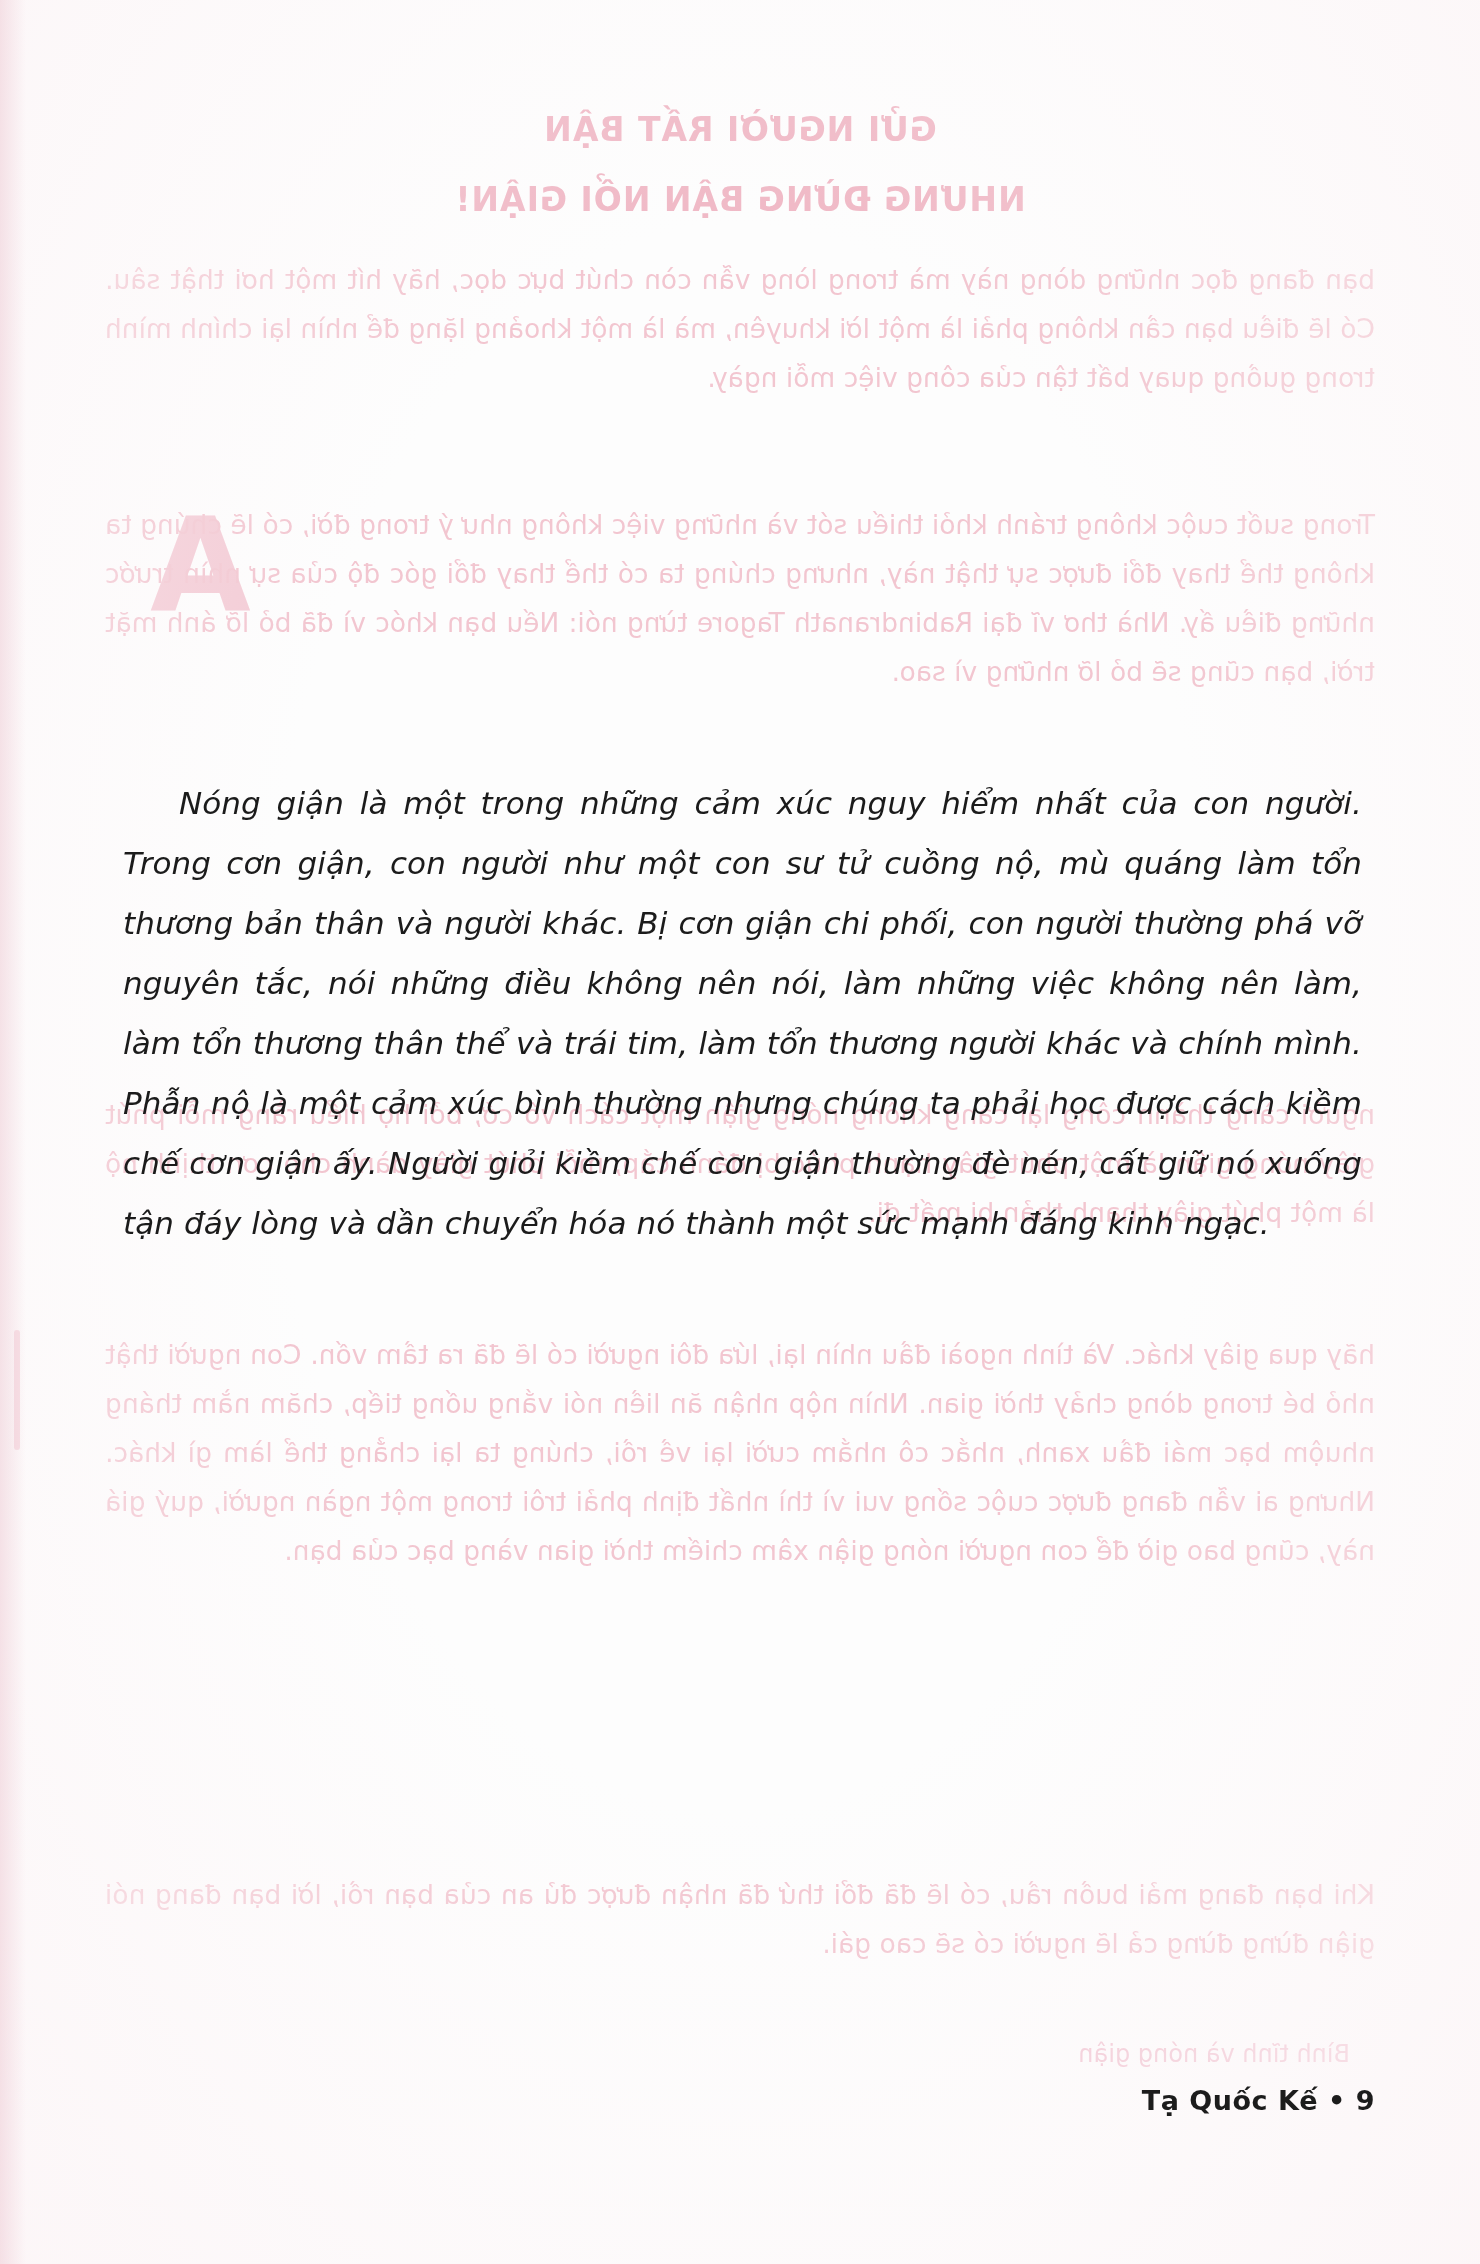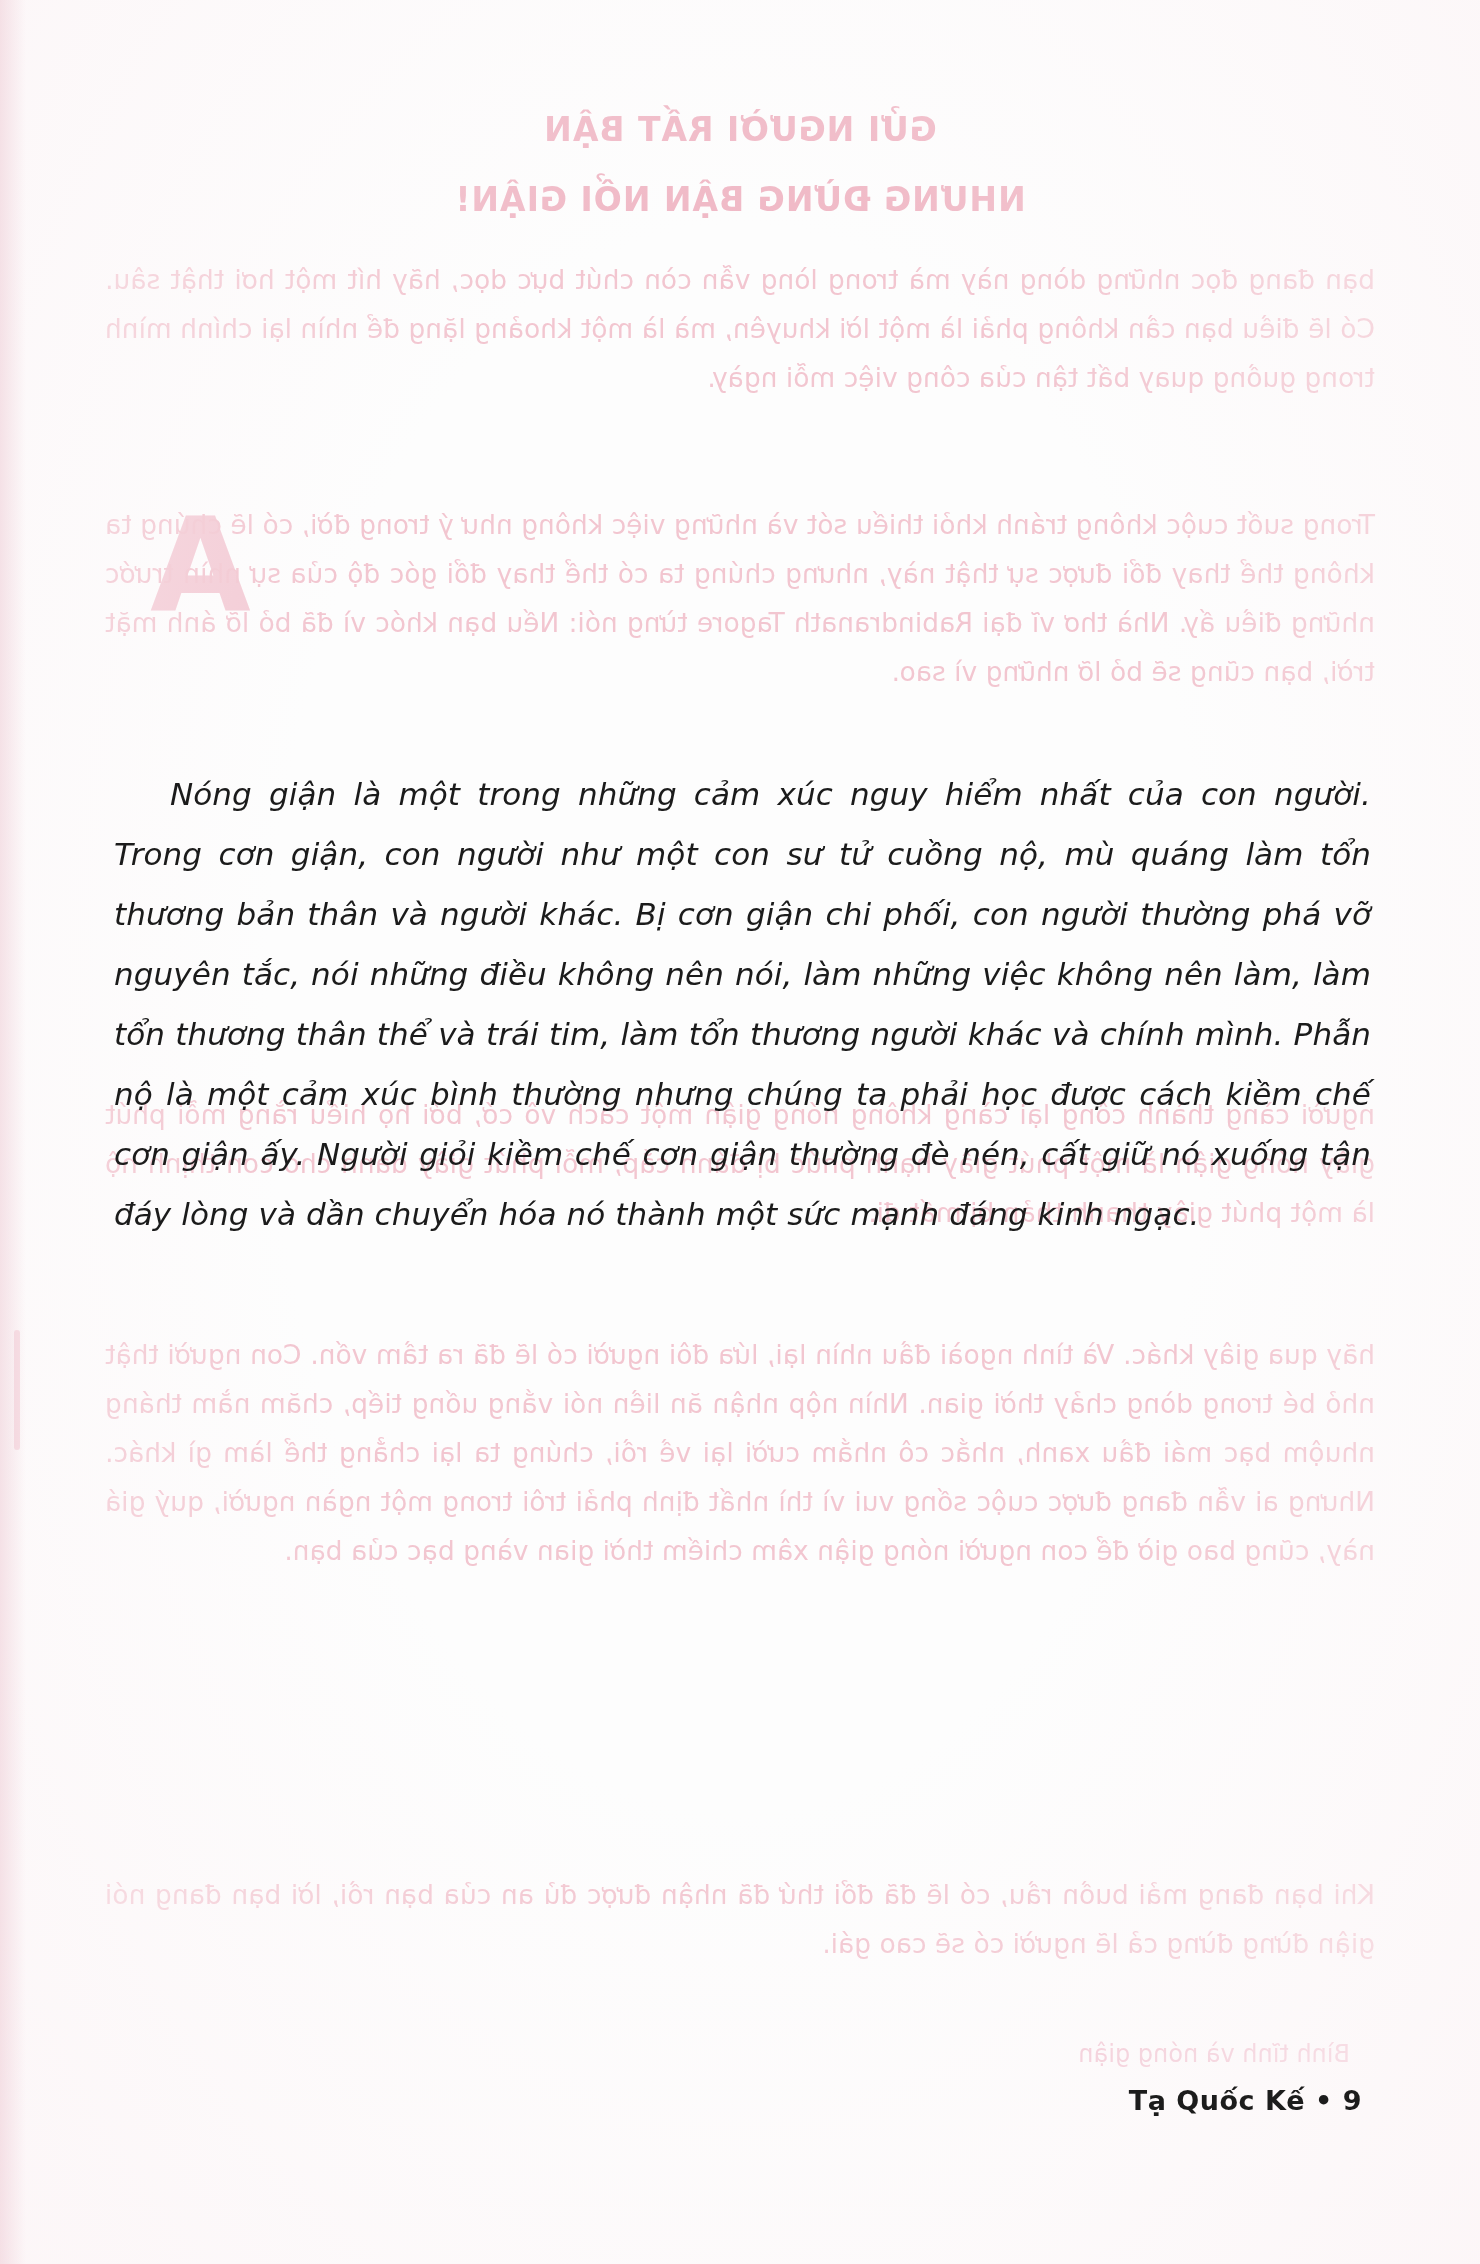--- a/index.html
+++ b/index.html
@@ -96,34 +96,34 @@
   }
 
   
   .content {
     position: absolute;
     left: 110px;
     top: 760px;
     width: 1265px;
   }
   .body-par {
-    margin: 4px;
+    margin: 13px;
     font-family: "DejaVu Sans", sans-serif;
     font-style: italic;
     font-size: 31px;
     line-height: 60px;
     color: #1b1b1b;
     text-align: justify;
     text-indent: 56px;
     letter-spacing: 0.1px;
   }
 
   .folio {
     position: absolute;
-    right: 118px;
+    right: 105px;
     top: 2085px;
     font-family: "DejaVu Sans", sans-serif;
     font-size: 27px;
     font-weight: bold;
     color: #1c1c1c;
     letter-spacing: 0.5px;
   }
 
   
   .gutter {

